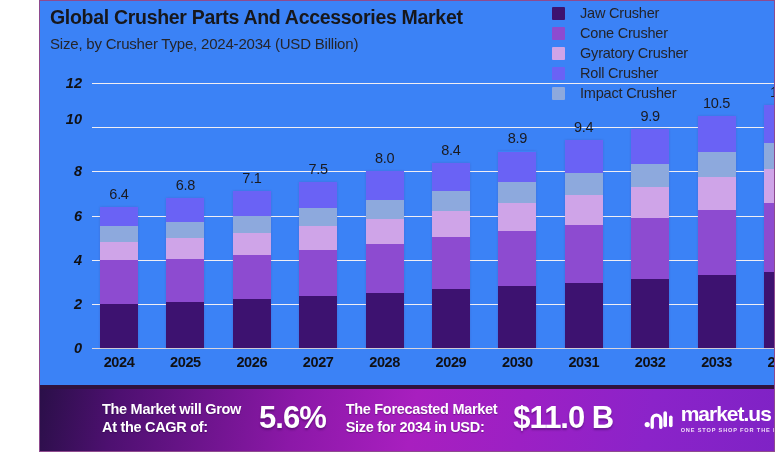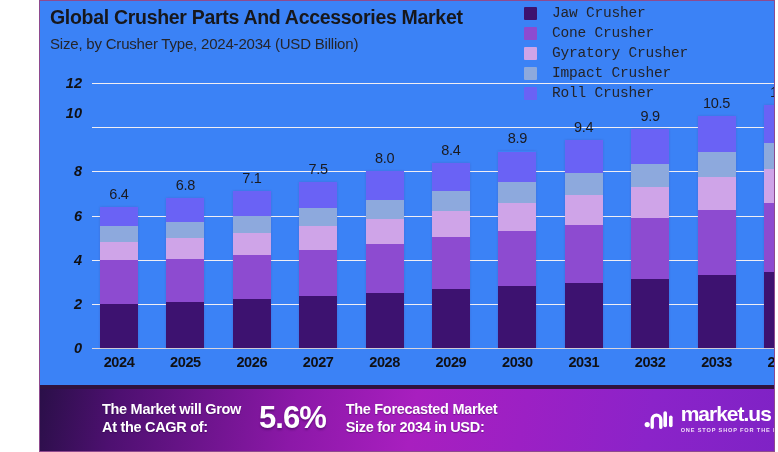--- a/index.html
+++ b/index.html
@@ -56,21 +56,20 @@
     display: flex;
     flex-direction: column;
     gap: 2px;
     z-index: 6;
   }
   .legend-item {
     display: flex;
     align-items: center;
     gap: 15px;
     height: 18px;
-    font-family: Liberation Mono, monospace;
   }
   .legend-swatch {
     width: 13px;
     height: 13px;
     flex: 0 0 13px;
     border-radius: 1px;
   }
   .legend-label {
     font-size: 14.5px;
     color: #232329;
@@ -285,37 +284,37 @@
       </div>
       <div class="legend-item">
         <span class="legend-swatch" style="background: rgb(141, 75, 208);"></span>
         <span class="legend-label">Cone Crusher</span>
       </div>
       <div class="legend-item">
         <span class="legend-swatch" style="background: rgb(207, 164, 232);"></span>
         <span class="legend-label">Gyratory Crusher</span>
       </div>
       <div class="legend-item">
+        <span class="legend-swatch" style="background: rgb(106, 98, 245);"></span>
+        <span class="legend-label">Roll Crusher</span>
+      </div>
+      <div class="legend-item">
         <span class="legend-swatch" style="background: rgb(141, 169, 221);"></span>
         <span class="legend-label">Impact Crusher</span>
-      </div>
-      <div class="legend-item">
-        <span class="legend-swatch" style="background: rgb(106, 98, 245);"></span>
-        <span class="legend-label">Roll Crusher</span>
       </div>
     </div>
 
   <div class="plot">
     <div class="y-axis" id="y-axis">
         <div class="y-tick" style="top: 277px;">0</div>
         <div class="y-tick" style="top: 232.833px;">2</div>
         <div class="y-tick" style="top: 188.667px;">4</div>
         <div class="y-tick" style="top: 144.5px;">6</div>
         <div class="y-tick" style="top: 100.333px;">8</div>
-        <div class="y-tick" style="top: 42px;">10</div>
+        <div class="y-tick" style="top: 48px;">10</div>
         <div class="y-tick" style="top: 12px;">12</div>
       </div>
     <div class="grid-area" id="grid-area">
         <div class="gridline base" style="top: 265px;"></div>
         <div class="gridline" style="top: 220.833px;"></div>
         <div class="gridline" style="top: 176.667px;"></div>
         <div class="gridline" style="top: 132.5px;"></div>
         <div class="gridline" style="top: 88.3333px;"></div>
         <div class="gridline" style="top: 44.1667px;"></div>
         <div class="gridline" style="top: 0px;"></div>
@@ -451,20 +450,21 @@
     <div class="banner-text cagr-label">
       <div>The Market will Grow</div>
       <div>At the CAGR of:</div>
     </div>
     <div class="banner-big cagr-value">5.6%</div>
 
     <div class="banner-text forecast-label">
       <div>The Forecasted Market</div>
       <div>Size for 2034 in USD:</div>
     </div>
+    <div class="banner-big forecast-value">$11.0 B</div>
 
     <div class="logo">
       <div class="logo-mark">
         <svg width="30" height="28" viewBox="0 0 30 28" aria-hidden="true">
           <circle cx="3.2" cy="20.6" r="2.6" fill="#ffffff"></circle>
           <path d="M8.2 23.2 V15.4 a4.3 4.3 0 0 1 8.6 0 V23.2" fill="none" stroke="#ffffff" stroke-width="3.4" stroke-linecap="round"></path>
           <rect x="19.4" y="7.2" width="3.6" height="16" rx="1.8" fill="#ffffff"></rect>
           <rect x="25.0" y="11.4" width="3.6" height="11.8" rx="1.8" fill="#ffffff"></rect>
         </svg>
       </div>

